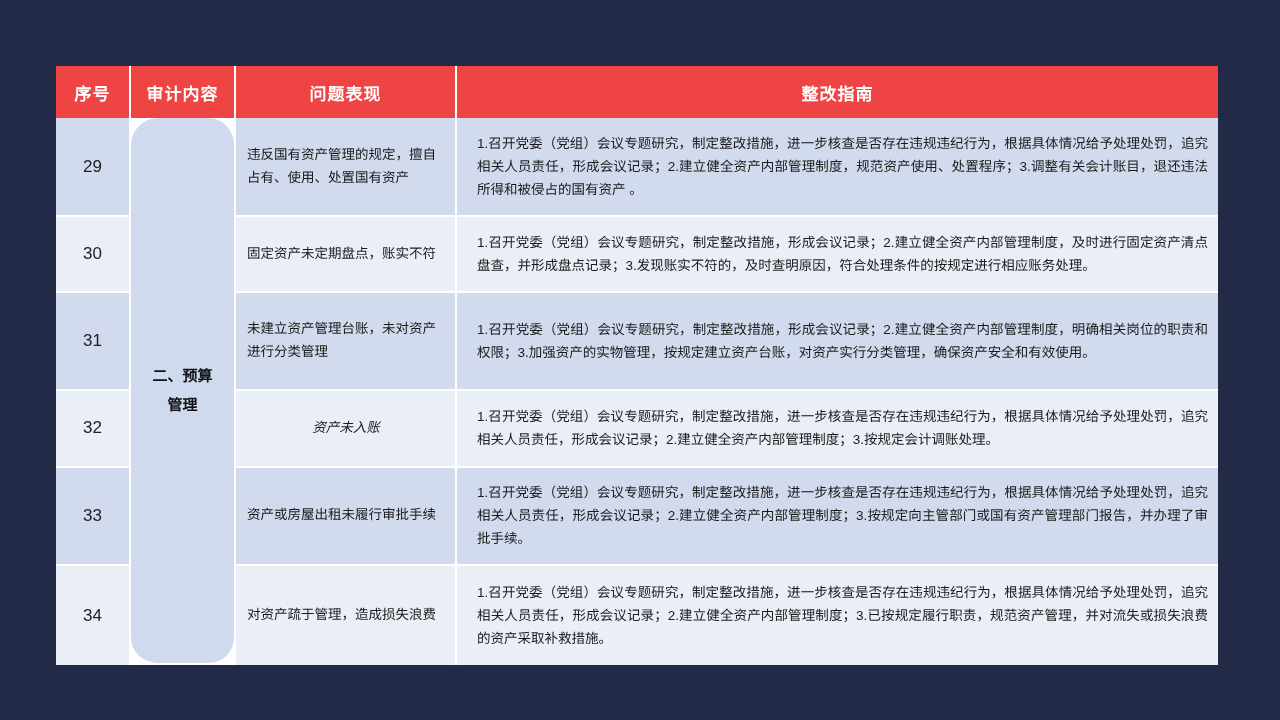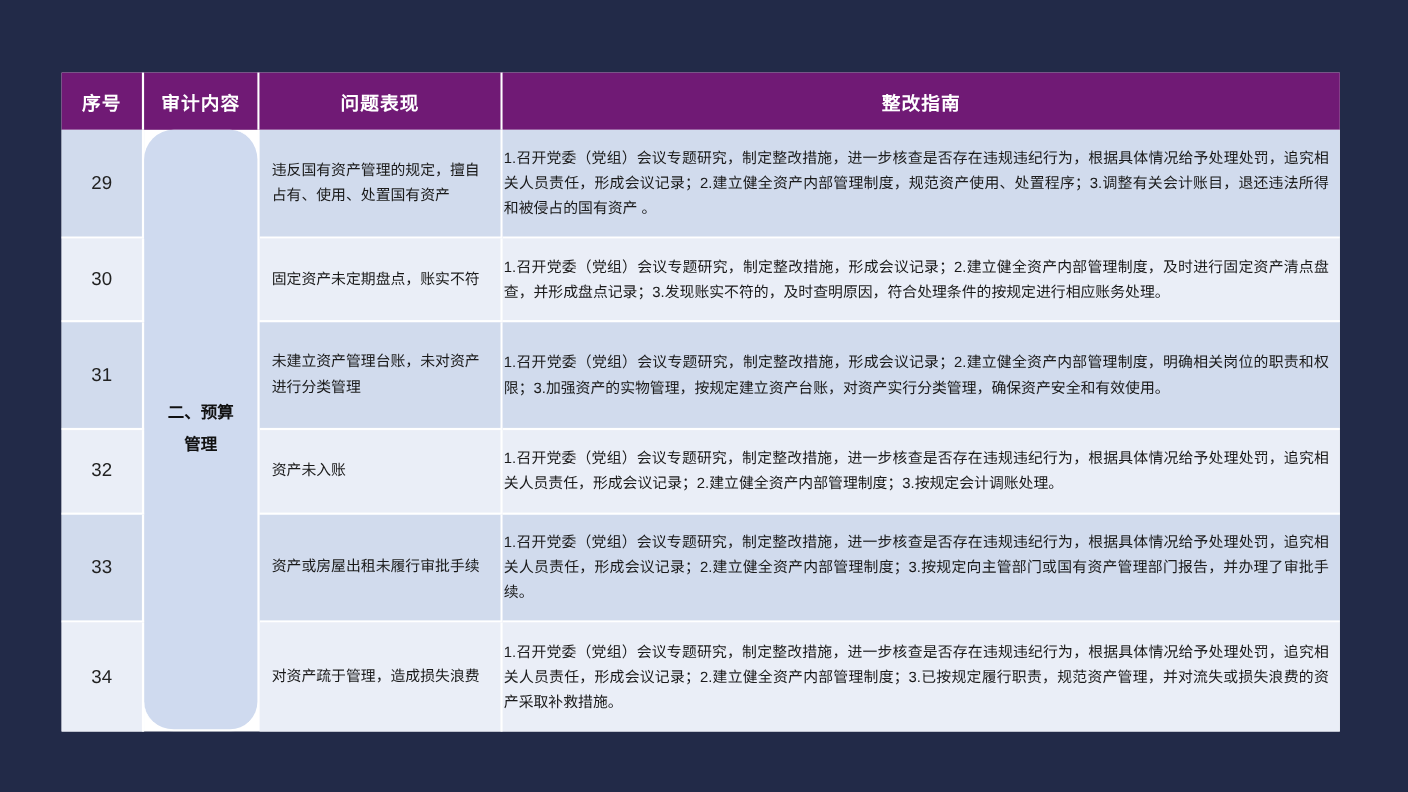--- a/index.html
+++ b/index.html
@@ -47,28 +47,29 @@
     border-bottom: 2px solid #ffffff;
     vertical-align: middle;
     overflow: hidden;
   }
 
   table.audit-table tr > *:last-child { border-right: none; }
   table.audit-table tr:last-child > * { border-bottom: none; }
 
   
   thead th {
-    background: #701a75;
+    background: #ef4444;
     color: #ffffff;
     font-size: 17px;
     font-weight: bold;
     text-align: center;
     letter-spacing: 1px;
     height: 52px;
     padding: 4px 6px;
+    font-family: Liberation Mono, monospace;
   }
 
   
   col.c-no      { width: 75px;  }
   col.c-cat     { width: 105px; }
   col.c-problem { width: 221px; }
   col.c-guide   { width: 761px; }
 
   
   tbody td {
@@ -92,24 +93,24 @@
     background: #cfdaef;
     border-radius: 27px;
   }
 
   td.cell-problem {
     padding: 8px 10px 8px 11px;
     text-align: left;
     line-height: 1.7;
   }
 
-  td.cell-problem.center { text-align: left; }
+  td.cell-problem.center { text-align: center; font-style: italic; }
 
   td.cell-guide {
-    padding: 8px 10px 8px 1px;
+    padding: 8px 10px 8px 20px;
     text-align: justify;
     text-justify: inter-ideograph;
     line-height: 1.72;
   }
 
   
   tr.row-dark td { background: #d1dbed; }
   tr.row-light td { background: #eaeef7; }
   tr.row-dark td.cell-cat,
   tr.row-light td.cell-cat { background: #cfdaef; }

